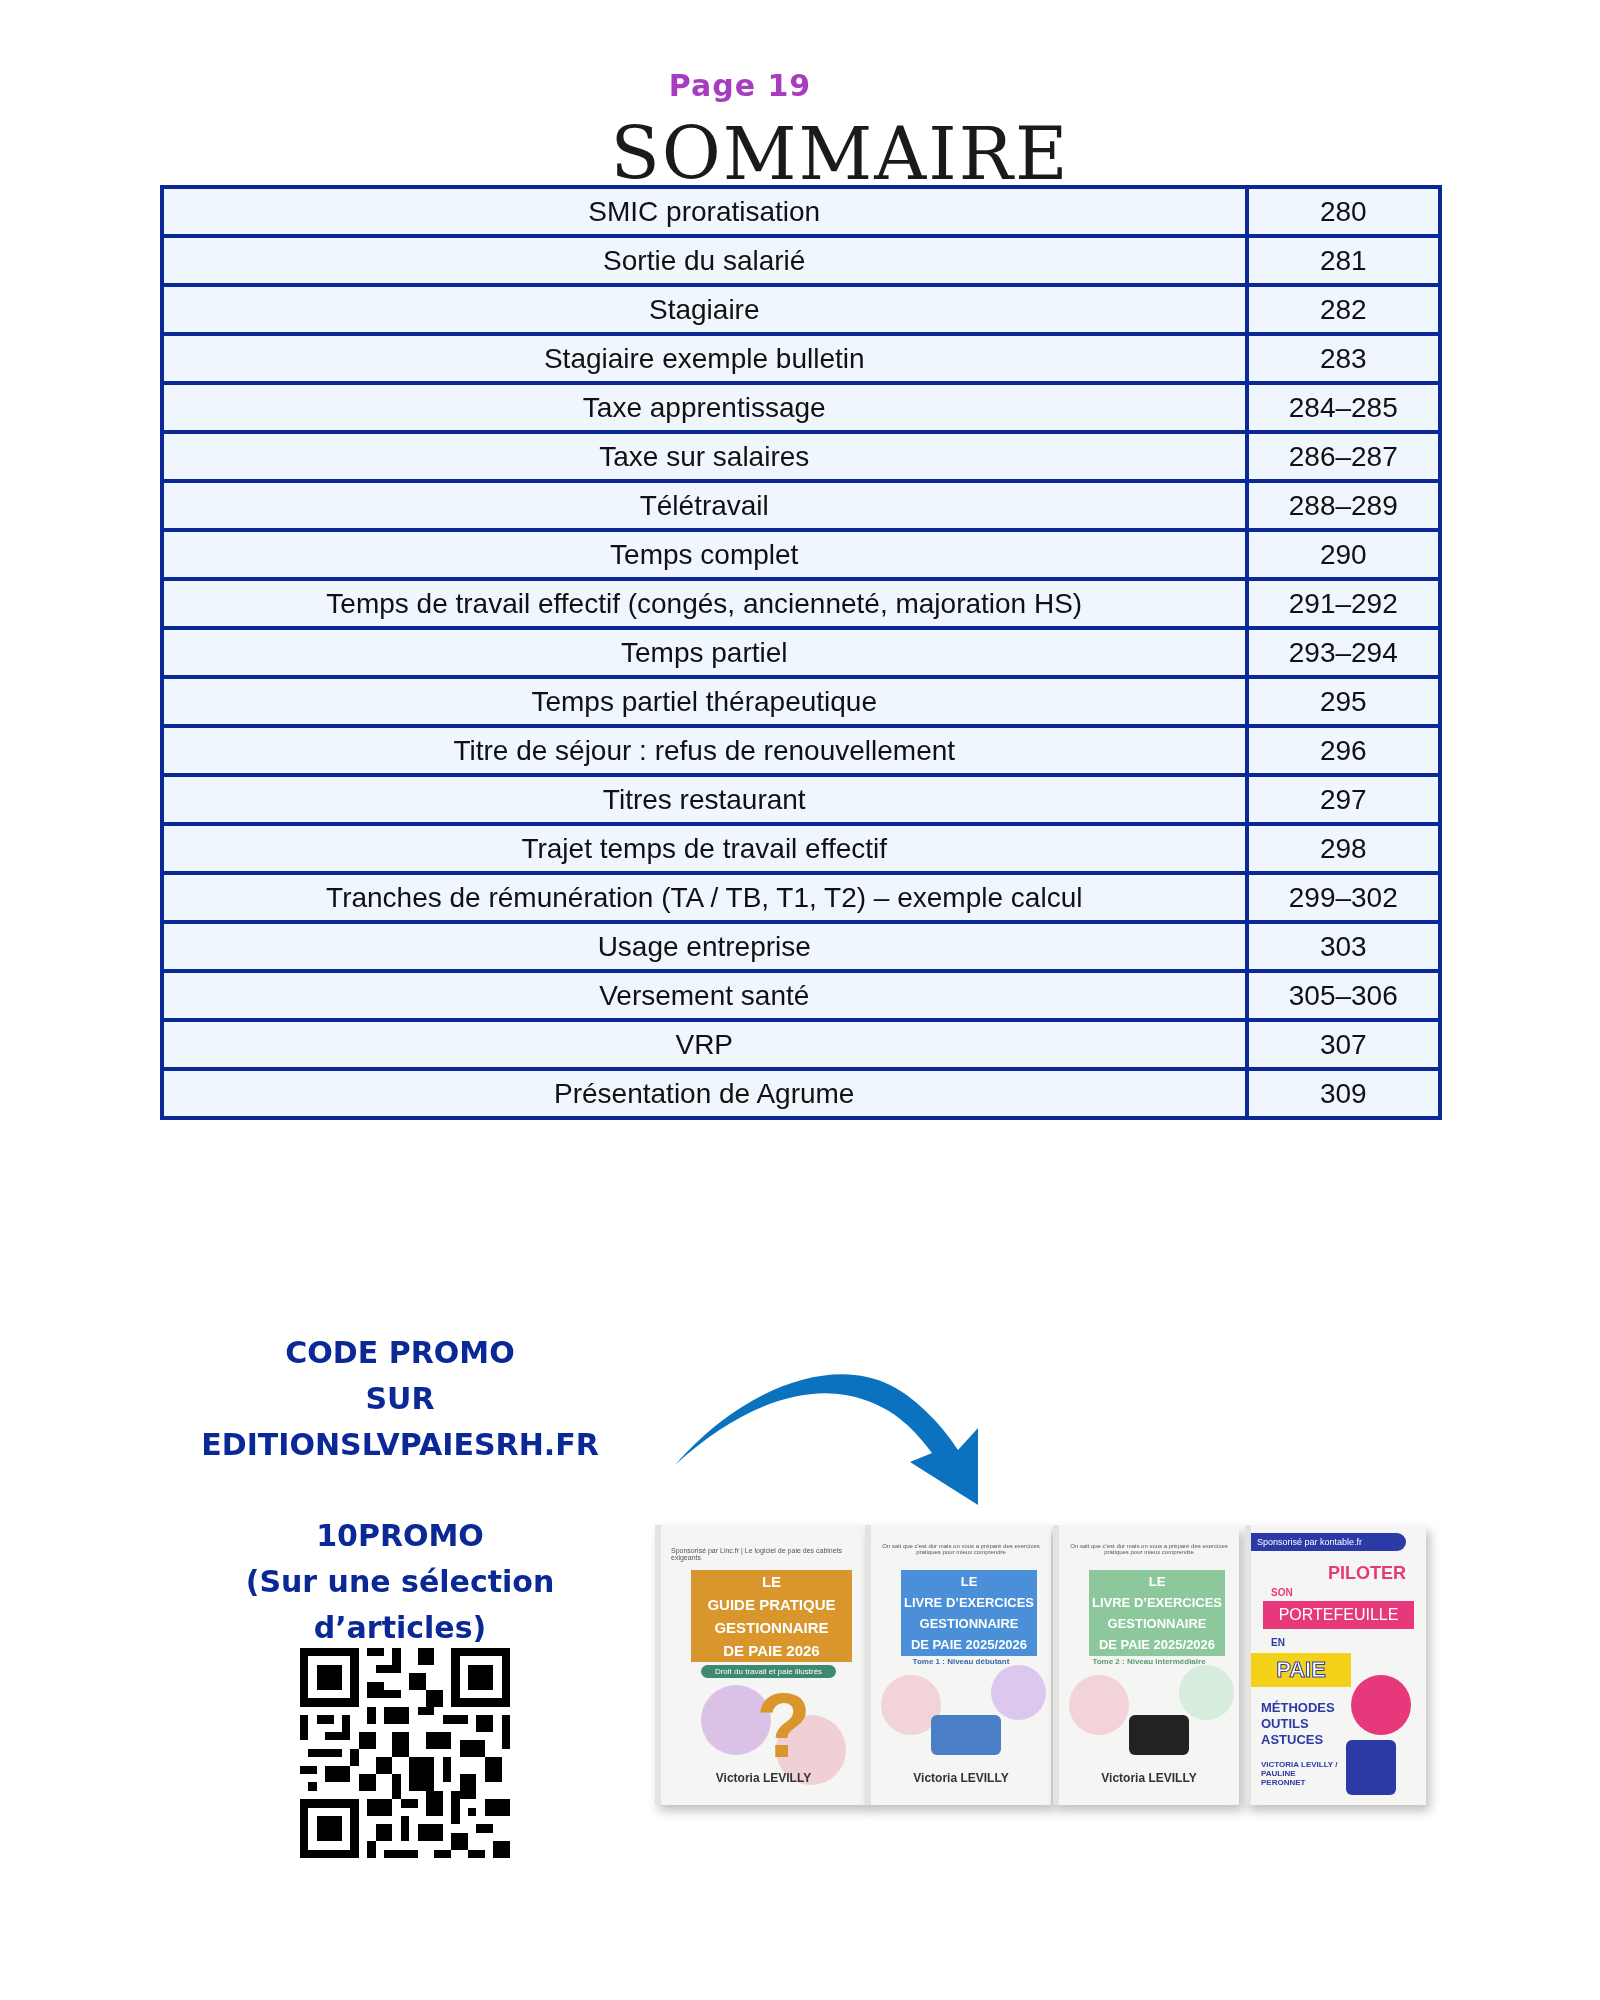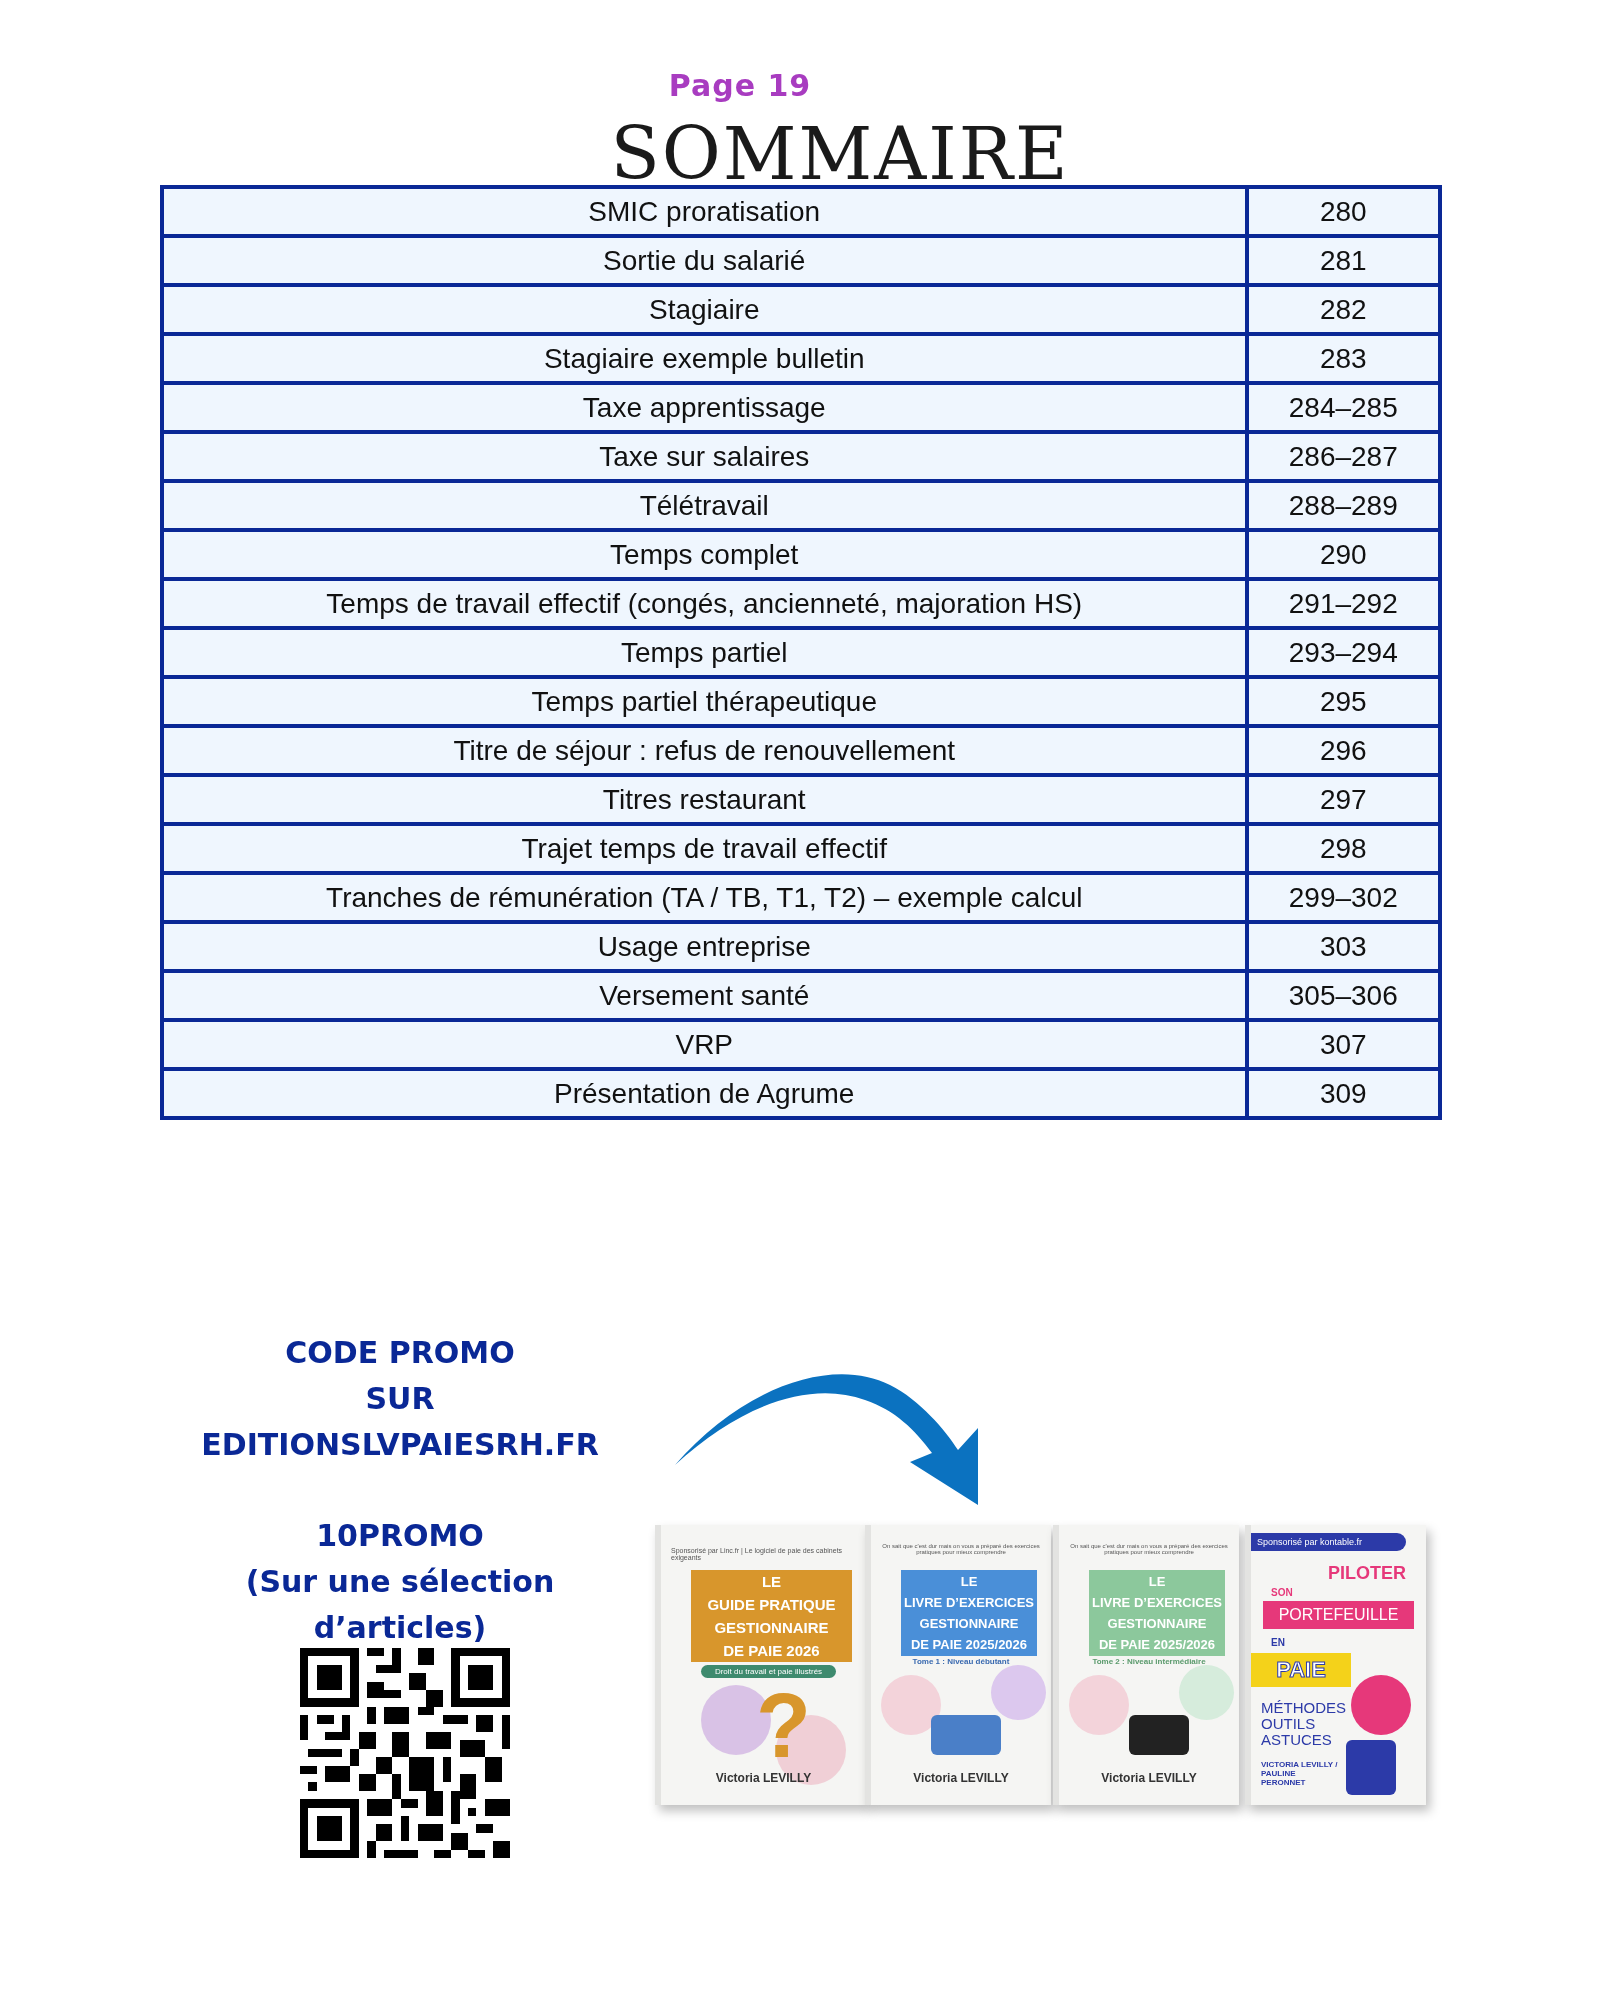--- a/index.html
+++ b/index.html
@@ -236,21 +236,21 @@
     <div class="author">Victoria LEVILLY</div>
   </div>
 
   <div class="book" style="left:590px; width:175px;">
     <div style="position:absolute; top:8px; left:0; right:20px; background:#2c3aa8; color:#fff; font-size:9px; padding:4px 6px; border-radius:0 10px 10px 0;">Sponsorisé par kontable.fr</div>
     <div style="position:absolute; top:38px; right:20px; font-size:18px; color:#e6387a; font-weight:bold;">PILOTER</div>
     <div style="position:absolute; top:62px; left:20px; font-size:10px; color:#e6387a; font-weight:bold;">SON</div>
     <div style="position:absolute; top:76px; left:12px; right:12px; background:#e6387a; color:#fff; text-align:center; font-size:16px; font-weight:normal; padding:5px 0;">PORTEFEUILLE</div>
     <div style="position:absolute; top:112px; left:20px; font-size:10px; color:#2c3aa8; font-weight:bold;">EN</div>
     <div style="position:absolute; top:128px; left:0; width:100px; background:#f4d21a; color:#fff; text-align:center; font-size:22px; font-weight:bold; padding:4px 0; -webkit-text-stroke:1px #2c3aa8;">PAIE</div>
-    <div style="position:absolute; top:175px; left:10px; font-size:15px; color:#2c3aa8; font-weight:normal; line-height:16px;">
+    <div style="position:absolute; top:175px; left:10px; font-size:13px; color:#2c3aa8; font-weight:bold; line-height:16px;">
       <div>MÉTHODES</div>
       <div>OUTILS</div>
       <div>ASTUCES</div>
     </div>
     <div class="circle" style="left:100px; top:150px; width:60px; height:60px; background:#e6387a;"></div>
     <div style="position:absolute; left:95px; top:215px; width:50px; height:55px; background:#2c3aa8; border-radius:6px;"></div>
     <div style="position:absolute; bottom:18px; left:10px; width:80px; font-size:8px; color:#2c3aa8; font-weight:bold;">VICTORIA LEVILLY / PAULINE PERONNET</div>
   </div>
 </div>
 

